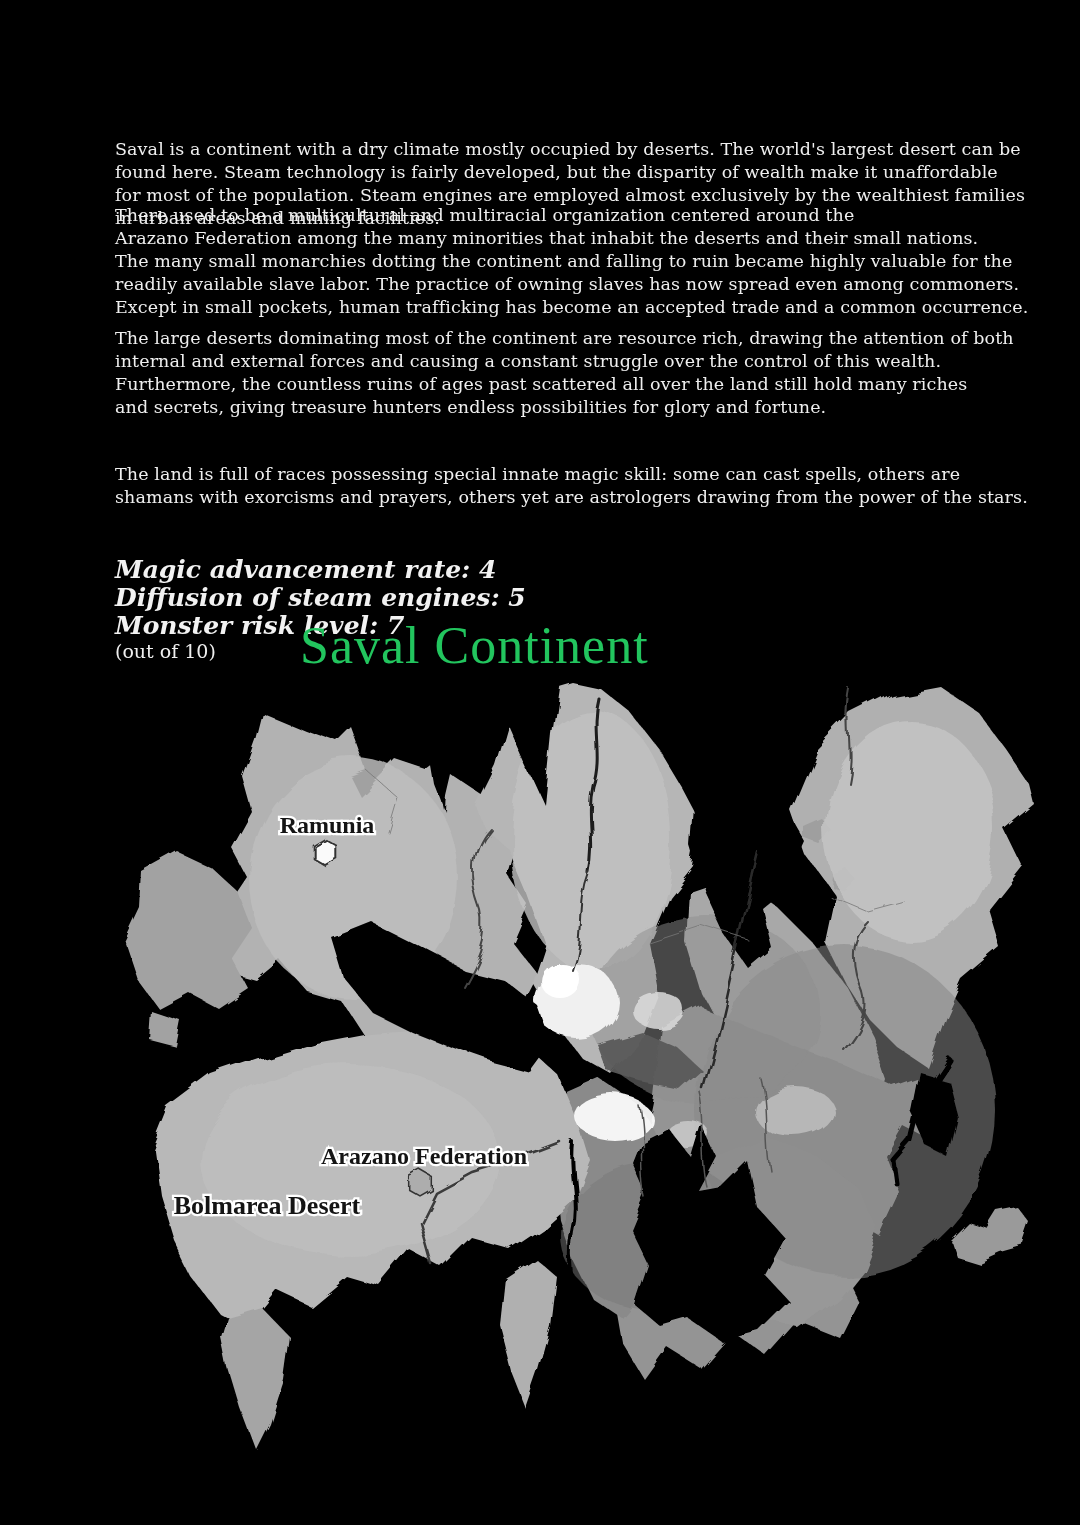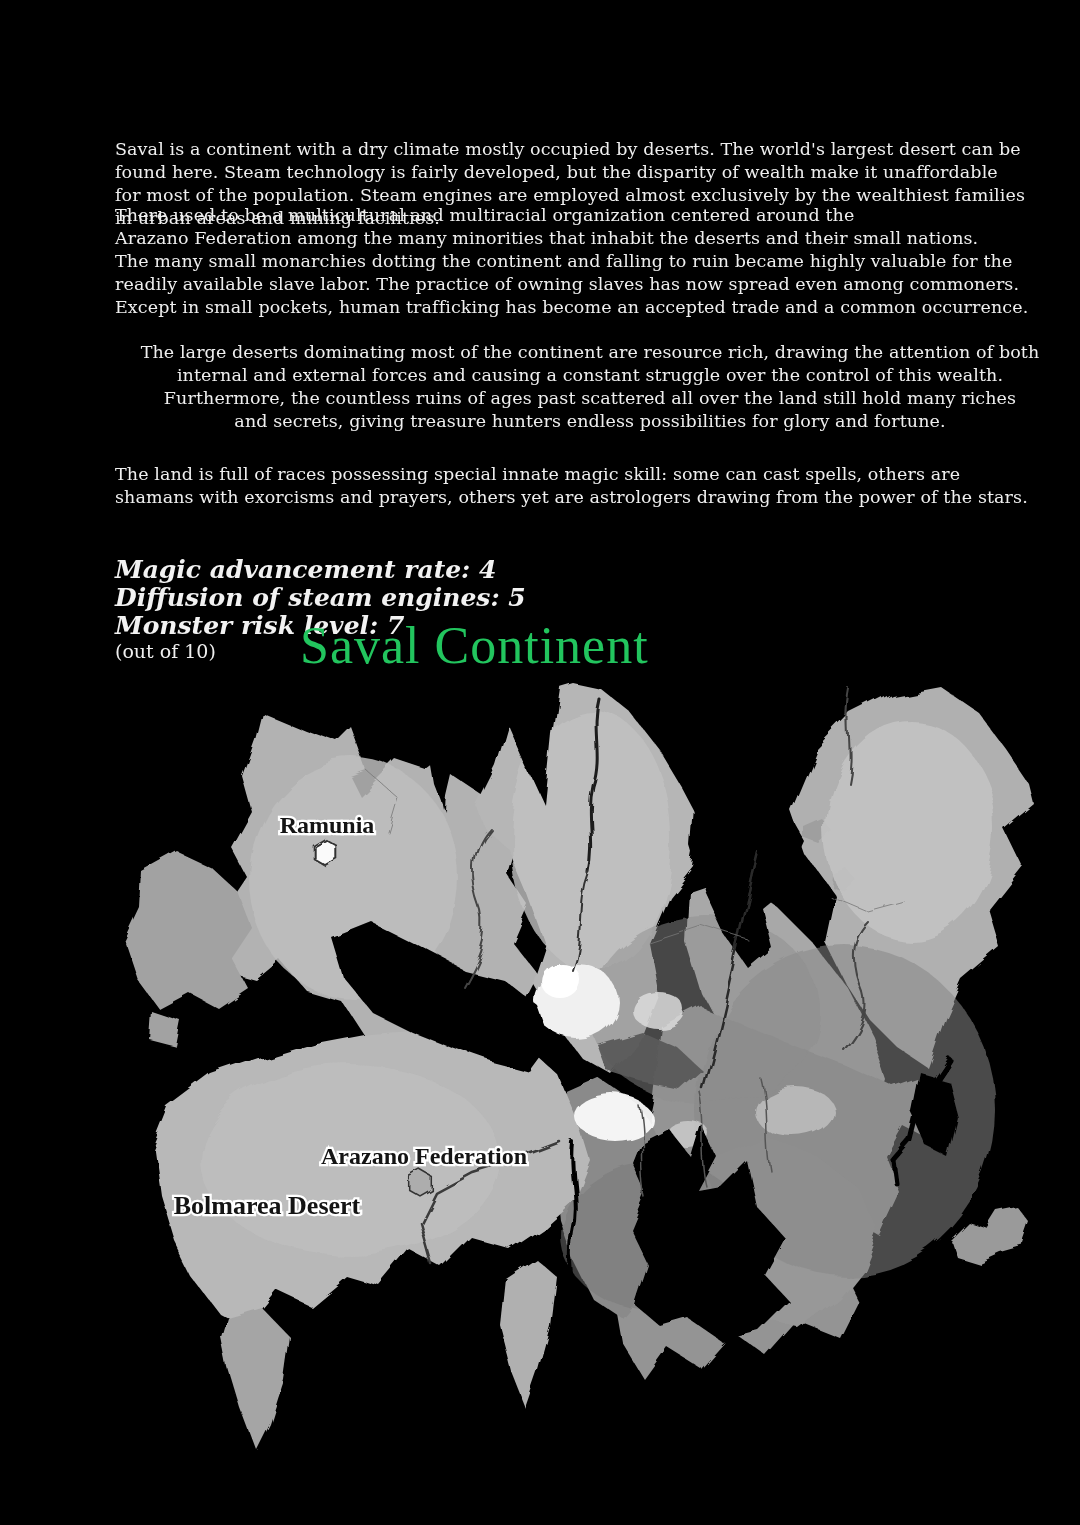--- a/index.html
+++ b/index.html
@@ -2,21 +2,21 @@
 <html><head>
 <meta charset="utf-8">
 <style>
   html,body{margin:0;padding:0;background:#000;}
   body{position:relative;width:1080px;height:1525px;overflow:hidden;
        font-family:"DejaVu Serif",serif;color:#f0f0f0;}
   .para{position:absolute;left:115px;width:950px;font-size:17.5px;line-height:23px;
         white-space:pre-line;color:#efefef;letter-spacing:.1px;}
   #p1{top:90px;margin-top:48px;}
   #p2{top:204px;}
-  #p3{top:341px;text-align:center;}
+  #p3{top:327px;}
   #p4{top:463px;}
   .stats{position:absolute;left:115px;top:556px;font-size:25px;line-height:28px;
          font-weight:bold;font-style:italic;white-space:pre-line;color:#f2f2f2;}
   .stats-note{position:absolute;left:115px;top:640px;font-size:19px;color:#efefef;}
   .map-title{position:absolute;left:300px;top:616px;width:560px;text-align:left;
              font-family:"Liberation Serif",serif;font-size:52px;color:#22c55e;
              letter-spacing:1px;}
   .map-wrap{position:absolute;left:0;top:680px;width:944px;height:845px;}
   svg text.maplabel{font-family:"Liberation Serif",serif;fill:#141414;
                     stroke:#ffffff;stroke-width:4.5px;paint-order:stroke;

